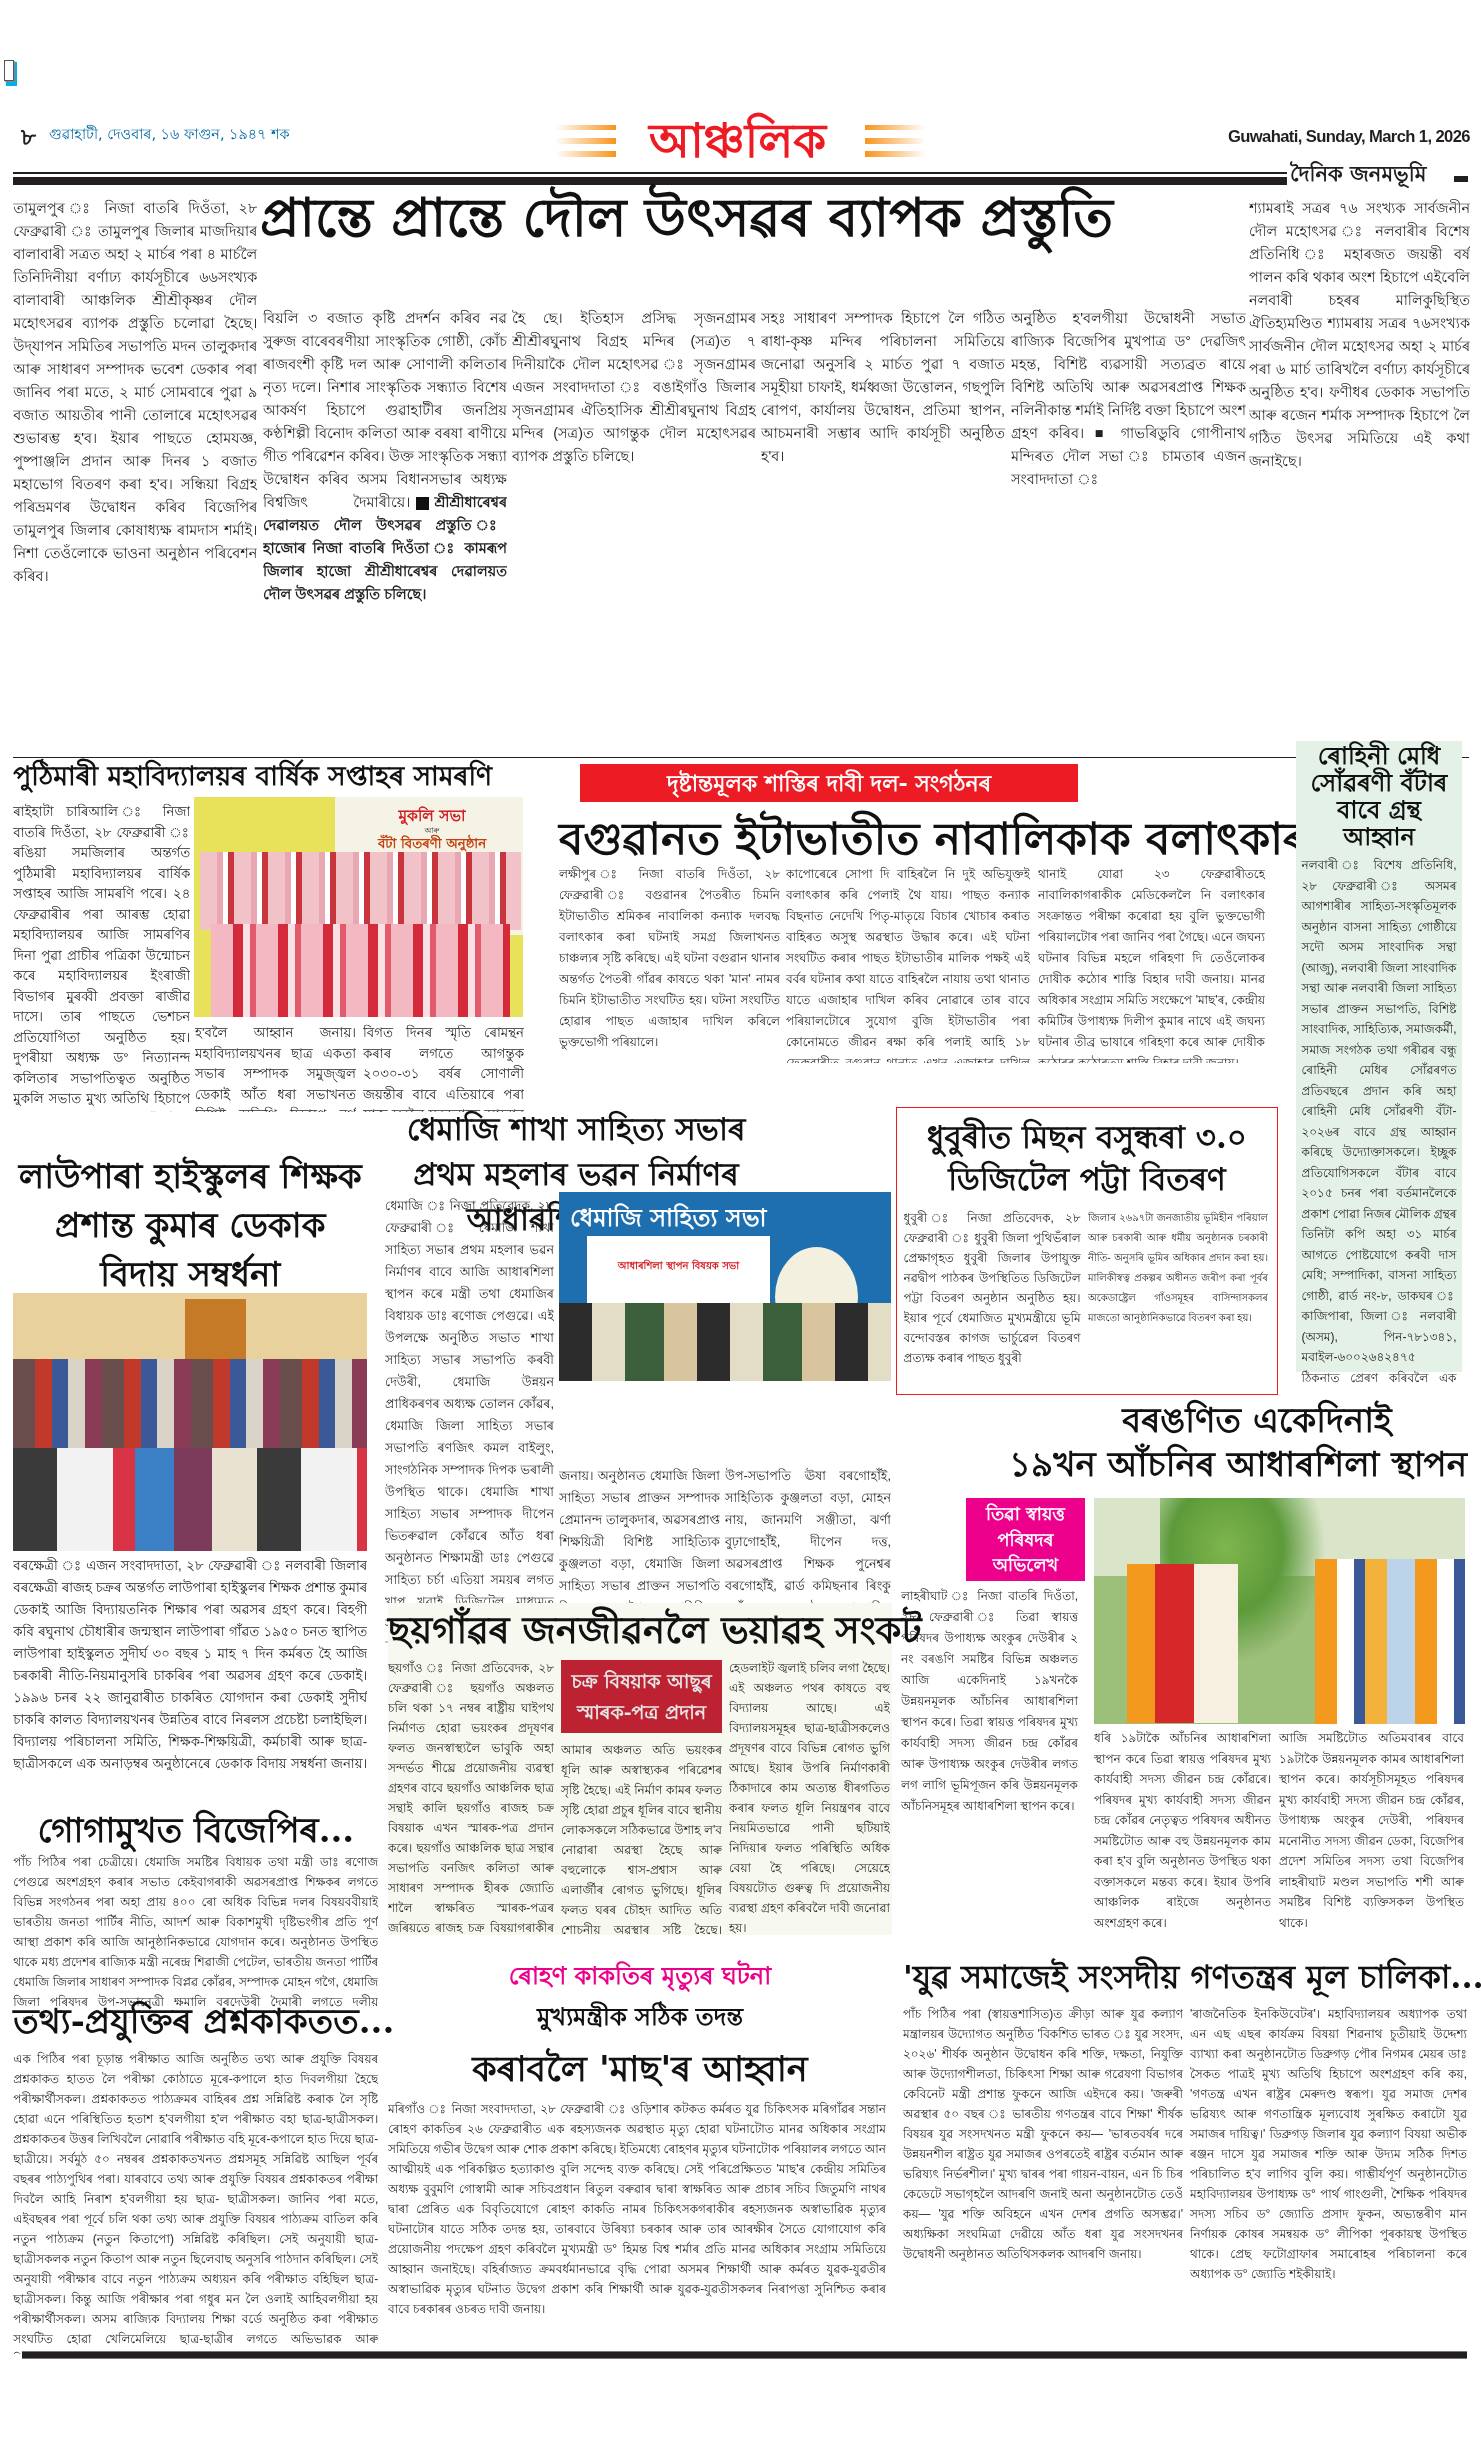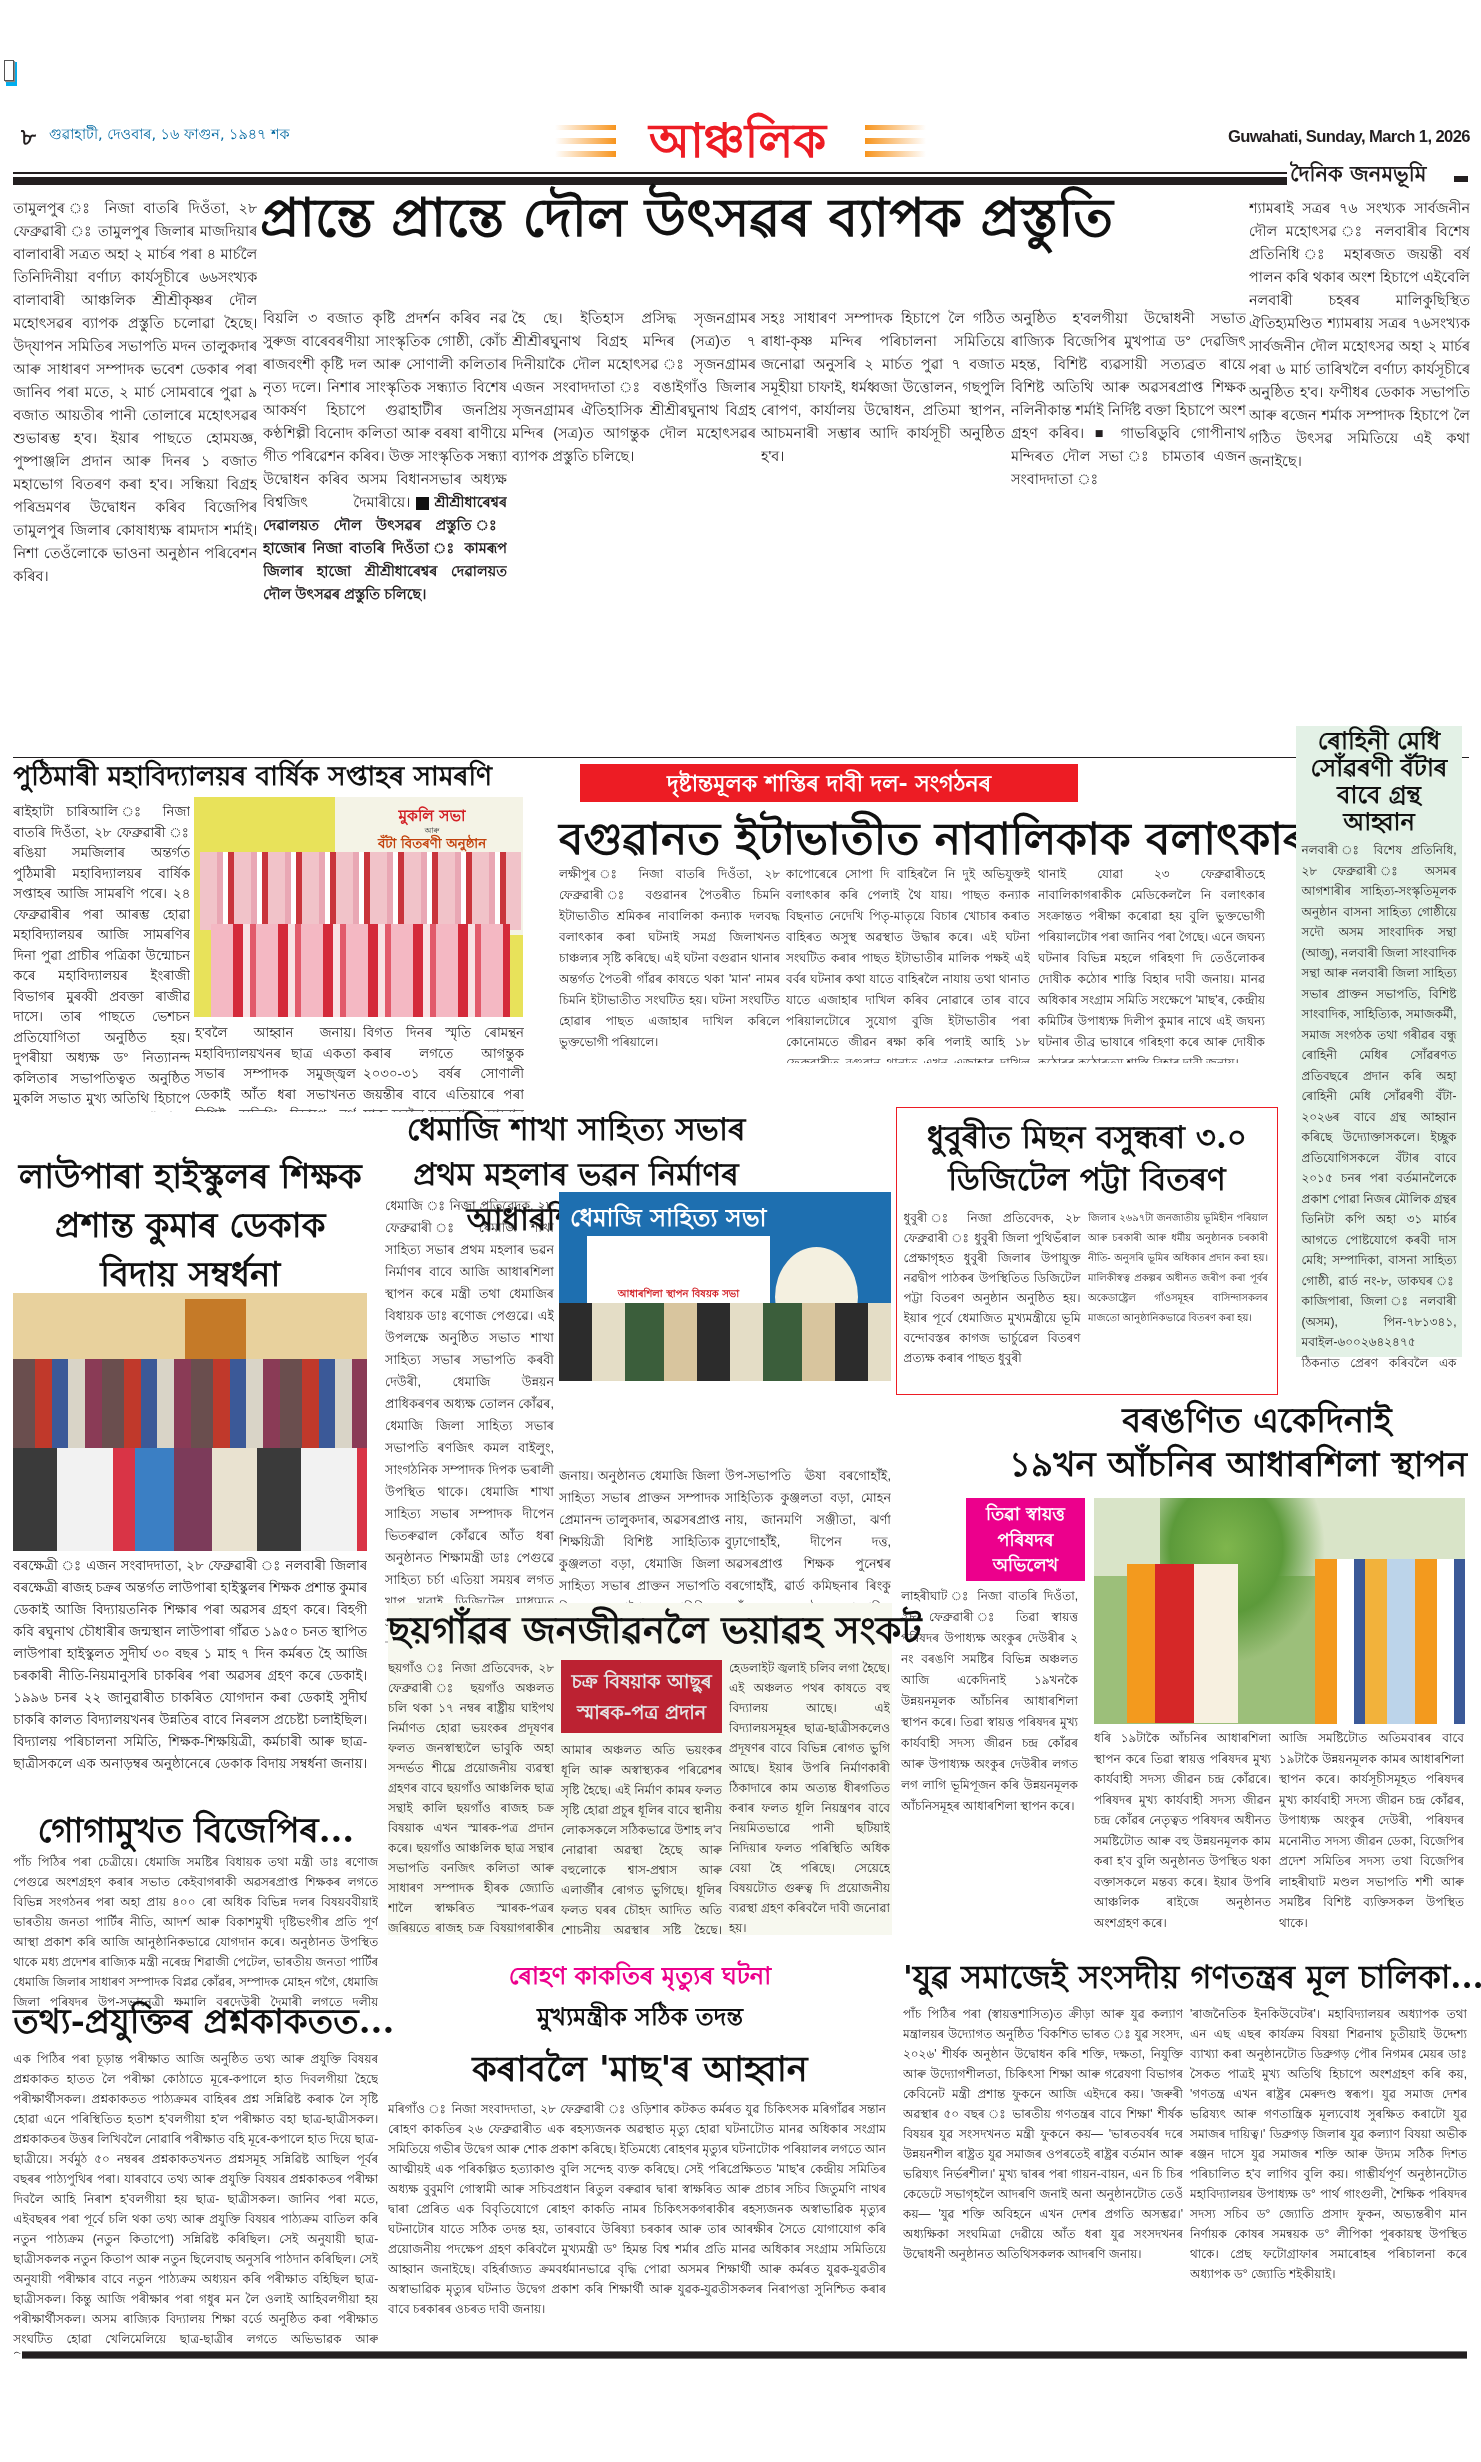--- a/index.html
+++ b/index.html
@@ -70,40 +70,40 @@
 <div class="abs body-text" style="left:363px;top:1023px;width:161px;height:89px;overflow:hidden;font-size:13.3px;line-height:20.5px">বিগত দিনৰ স্মৃতি ৰোমন্থন কৰাৰ লগতে আগন্তুক ২০৩০-৩১ বৰ্ষৰ সোণালী জয়ন্তীৰ বাবে এতিয়াৰে পৰা সাজু হ'বলৈ সকলোকে আহ্বান জনায়। সভাত শিক্ষাৰ্থীসকলৰ মাজত বিভিন্ন প্ৰতিযোগিতাৰ পুৰস্কাৰৰ উপৰি স্কিল প্ৰশিক্ষণৰ প্ৰমাণ পত্ৰ বিতৰণ কৰা হয়। সন্ধিয়া সাংস্কৃতিক সন্ধ্যাৰে অনুষ্ঠান অনুষ্ঠিত হয়।</div>
 
 <div class="abs" style="left:580px;top:764px;width:498px;height:38px;background:#ed1c24">
   <div style="color:#fff;font:bold 22px 'DejaVu Serif',serif;text-align:center;line-height:38px;white-space:nowrap">দৃষ্টান্তমূলক শাস্তিৰ দাবী দল- সংগঠনৰ</div>
 </div>
 <div class="abs hl" style="left:559px;top:814px;width:775px;font-size:44px;white-space:nowrap;text-align:left">বগুৱানত ইটাভাতীত নাবালিকাক বলাৎকাৰ</div>
 <div class="abs body-text" style="left:559px;top:864px;width:221px;height:194px;overflow:hidden;font-size:12px;line-height:21px">লক্ষীপুৰ ঃ নিজা বাতৰি দিওঁতা, ২৮ ফেব্ৰুৱাৰী ঃ বগুৱানৰ পৈতৰীত চিমনি ইটাভাতীত শ্ৰমিকৰ নাবালিকা কন্যাক দলবদ্ধ বলাৎকাৰ কৰা ঘটনাই সমগ্ৰ জিলাখনত চাঞ্চল্যৰ সৃষ্টি কৰিছে। এই ঘটনা বগুৱান থানাৰ অন্তৰ্গত পৈতৰী গাঁৱৰ কাষতে থকা 'মান' নামৰ চিমনি ইটাভাতীত সংঘটিত হয়। ঘটনা সংঘটিত হোৱাৰ পাছত এজাহাৰ দাখিল কৰিলে ভুক্তভোগী পৰিয়ালে।</div>
 <div class="abs body-text" style="left:786px;top:864px;width:244px;height:199px;overflow:hidden;font-size:12px;line-height:21px">কাপোৰেৰে সোপা দি বাহিৰলৈ নি দুই অভিযুক্তই বলাৎকাৰ কৰি পেলাই থৈ যায়। পাছত কন্যাক বিছনাত নেদেখি পিতৃ-মাতৃয়ে বিচাৰ খোচাৰ কৰাত বাহিৰত অসুস্থ অৱস্থাত উদ্ধাৰ কৰে। এই ঘটনা সংঘটিত কৰাৰ পাছত ইটাভাতীৰ মালিক পক্ষই এই বৰ্বৰ ঘটনাৰ কথা যাতে বাহিৰলৈ নাযায় তথা থানাত যাতে এজাহাৰ দাখিল কৰিব নোৱাৰে তাৰ বাবে পৰিয়ালটোৰে সুযোগ বুজি ইটাভাতীৰ পৰা কোনোমতে জীৱন ৰক্ষা কৰি পলাই আহি ১৮ ফেব্ৰুৱাৰীত বগুৱান থানাত এখন এজাহাৰ দাখিল কৰে। আৰক্ষীয়ে ১২/২০২৬ নম্বৰত আৰু ৩৩১ /৪ / ১৩৭(২) ৭০(২) ৬ ধাৰাত পক্‌ছ' আইনত গোচৰটো পঞ্জীয়ন কৰা বুলি জানিব পৰা গৈছে। পাছত বগুৱান</div>
 <div class="abs body-text" style="left:1038px;top:864px;width:227px;height:199px;overflow:hidden;font-size:12px;line-height:21px">থানাই যোৱা ২৩ ফেব্ৰুৱাৰীতহে নাবালিকাগৰাকীক মেডিকেললৈ নি বলাৎকাৰ সংক্ৰান্তত পৰীক্ষা কৰোৱা হয় বুলি ভুক্তভোগী পৰিয়ালটোৰ পৰা জানিব পৰা গৈছে। এনে জঘন্য ঘটনাৰ বিভিন্ন মহলে গৰিহণা দি তেওঁলোকৰ দোষীক কঠোৰ শাস্তি বিহাৰ দাবী জনায়। মানৱ অধিকাৰ সংগ্ৰাম সমিতি সংক্ষেপে 'মাছ'ৰ, কেন্দ্ৰীয় কমিটিৰ উপাধ্যক্ষ দিলীপ কুমাৰ নাথে এই জঘন্য ঘটনাৰ তীব্ৰ ভাষাৰে গৰিহণা কৰে আৰু দোষীক কঠোৰৰ কঠোৰতম শাস্তি বিহাৰ দাবী জনায়।</div>
 
-<div class="abs" style="left:1296px;top:726px;width:166px;height:631px;background:#e3f1e6">
+<div class="abs" style="left:1296px;top:741px;width:166px;height:631px;background:#e3f1e6">
   <div class="hl" style="font-size:24px;padding:2.2px 4.4px">ৰোহিনী মেধি সোঁৱৰণী বঁটাৰ বাবে গ্ৰন্থ আহ্বান</div>
   <div class="body-text" style="padding:2.2px 5.5px;font-size:12px;line-height:20.5px;height:532px;overflow:hidden">নলবাৰী ঃ বিশেষ প্ৰতিনিধি, ২৮ ফেব্ৰুৱাৰী ঃ অসমৰ আগশাৰীৰ সাহিত্য-সংস্কৃতিমূলক অনুষ্ঠান বাসনা সাহিত্য গোষ্ঠীয়ে সদৌ অসম সাংবাদিক সন্থা (আজু), নলবাৰী জিলা সাংবাদিক সন্থা আৰু নলবাৰী জিলা সাহিত্য সভাৰ প্ৰাক্তন সভাপতি, বিশিষ্ট সাংবাদিক, সাহিত্যিক, সমাজকৰ্মী, সমাজ সংগঠক তথা গৰীৱৰ বন্ধু ৰোহিনী মেধিৰ সোঁৱৰণত প্ৰতিবছৰে প্ৰদান কৰি অহা ৰোহিনী মেধি সোঁৱৰণী বঁটা- ২০২৬ৰ বাবে গ্ৰন্থ আহ্বান কৰিছে উদ্যোক্তাসকলে। ইচ্ছুক প্ৰতিযোগিসকলে বঁটাৰ বাবে ২০১৫ চনৰ পৰা বৰ্তমানলৈকে প্ৰকাশ পোৱা নিজৰ মৌলিক গ্ৰন্থৰ তিনিটা কপি অহা ৩১ মাৰ্চৰ আগতে পোষ্টযোগে কৰবী দাস মেধি; সম্পাদিকা, বাসনা সাহিত্য গোষ্ঠী, ৱাৰ্ড নং-৮, ডাকঘৰ ঃ কাজিপাৰা, জিলা ঃ নলবাৰী (অসম), পিন-৭৮১৩৪১, মবাইল-৬০০২৬৪২৪৭৫ ঠিকনাত প্ৰেৰণ কৰিবলৈ এক প্ৰেছ বিজ্ঞপ্তিযোগে জনাইছে। এই বঁটাটো অহা ৬ জুনত আবেলি ৩ বজাত গুৱাহাটী প্ৰেছ ক্লাবত বিশিষ্ট সাংবাদিক প্ৰয়াত ৰোহিনী মেধিৰ একাদশ মৃত্যু বাৰ্ষিকী তিথিত প্ৰদান কৰা হ'ব বুলি বাসনা সাহিত্য গোষ্ঠীৰ উদ্যোক্তাসকলে বিবৃতিত উল্লেখ কৰিছে।</div>
 </div>
 
 <div class="abs hl" style="left:13.3px;top:1152px;width:354px;font-size:34px;line-height:49px">লাউপাৰা হাইস্কুলৰ শিক্ষক প্ৰশান্ত কুমাৰ ডেকাক বিদায় সম্বৰ্ধনা</div>
 <div class="photo" style="left:13.3px;top:1293px;width:354px;height:258px;background:#c9a86a">
   <div class="abs" style="left:0;top:0;width:354px;height:83px;background:#e8d19d"></div>
   <div class="abs" style="left:172px;top:5.5px;width:61px;height:78px;background:#c57a28"></div>
   <div class="abs" style="left:0;top:66px;width:354px;height:89px;background:repeating-linear-gradient(90deg,#6a4e4e 0 22px,#c0392b 22px 39px,#3b5998 39px 55px,#d9d4c7 55px 72px,#8a3b56 72px 89px)"></div>
   <div class="abs" style="left:0;top:155px;width:354px;height:103px;background:repeating-linear-gradient(90deg,#3a3a3a 0 44px,#f2f2f2 44px 100px,#d93446 100px 122px,#3b7fc4 122px 161px,#7c3b5a 161px 199px,#e9e2d0 199px 244px)"></div>
 </div>
 <div class="abs body-text" style="left:13.3px;top:1555px;width:354px;height:221px;overflow:hidden;font-size:13.3px;line-height:22px">বৰক্ষেত্ৰী ঃ এজন সংবাদদাতা, ২৮ ফেব্ৰুৱাৰী ঃ নলবাৰী জিলাৰ বৰক্ষেত্ৰী ৰাজহ চক্ৰৰ অন্তৰ্গত লাউপাৰা হাইস্কুলৰ শিক্ষক প্ৰশান্ত কুমাৰ ডেকাই আজি বিদ্যায়তনিক শিক্ষাৰ পৰা অৱসৰ গ্ৰহণ কৰে। বিহগী কবি ৰঘুনাথ চৌধাৰীৰ জন্মস্থান লাউপাৰা গাঁৱত ১৯৫০ চনত স্থাপিত লাউপাৰা হাইস্কুলত সুদীৰ্ঘ ৩০ বছৰ ১ মাহ ৭ দিন কৰ্মৰত হৈ আজি চৰকাৰী নীতি-নিয়মানুসৰি চাকৰিৰ পৰা অৱসৰ গ্ৰহণ কৰে ডেকাই। ১৯৯৬ চনৰ ২২ জানুৱাৰীত চাকৰিত যোগদান কৰা ডেকাই সুদীৰ্ঘ চাকৰি কালত বিদ্যালয়খনৰ উন্নতিৰ বাবে নিৰলস প্ৰচেষ্টা চলাইছিল। বিদ্যালয় পৰিচালনা সমিতি, শিক্ষক-শিক্ষয়িত্ৰী, কৰ্মচাৰী আৰু ছাত্ৰ-ছাত্ৰীসকলে এক অনাড়ম্বৰ অনুষ্ঠানেৰে ডেকাক বিদায় সম্বৰ্ধনা জনায়। সম্বৰ্ধনা অনুষ্ঠানত বিদ্যালয়খনৰ প্ৰধান শিক্ষক, প্ৰাক্তন শিক্ষক তথা বিশিষ্ট ব্যক্তিসকলে ডেকাৰ কৰ্মজীৱনৰ বিষয়ে আলোকপাত কৰে।</div>
 
 <div class="abs hl" style="left:382px;top:1107px;width:388px;font-size:31px;line-height:45px">ধেমাজি শাখা সাহিত্য সভাৰ প্ৰথম মহলাৰ ভৱন নিৰ্মাণৰ আধাৰশিলা স্থাপন</div>
 <div class="abs body-text" style="left:385px;top:1195px;width:169px;height:449px;overflow:hidden;font-size:12.7px;line-height:22px">ধেমাজি ঃ নিজা প্ৰতিবেদক, ২৮ ফেব্ৰুৱাৰী ঃ ধেমাজি শাখা সাহিত্য সভাৰ প্ৰথম মহলাৰ ভৱন নিৰ্মাণৰ বাবে আজি আধাৰশিলা স্থাপন কৰে মন্ত্ৰী তথা ধেমাজিৰ বিধায়ক ডাঃ ৰণোজ পেগুৱে। এই উপলক্ষে অনুষ্ঠিত সভাত শাখা সাহিত্য সভাৰ সভাপতি কৰবী দেউৰী, ধেমাজি উন্নয়ন প্ৰাধিকৰণৰ অধ্যক্ষ তোলন কোঁৱৰ, ধেমাজি জিলা সাহিত্য সভাৰ সভাপতি ৰণজিৎ কমল বাইলুং, সাংগঠনিক সম্পাদক দিপক ভৰালী উপস্থিত থাকে। ধেমাজি শাখা সাহিত্য সভাৰ সম্পাদক দীপেন ভিতৰুৱাল কোঁৱৰে আঁত ধৰা অনুষ্ঠানত শিক্ষামন্ত্ৰী ডাঃ পেগুৱে সাহিত্য চৰ্চা এতিয়া সময়ৰ লগত খাপ খুৱাই ডিজিটেল মাধ্যমত সাহিত্য চৰ্চা কৰিবলৈ সকলোকে আহ্বান</div>
 <div class="photo" style="left:559px;top:1192px;width:332px;height:263px;background:#1e6fb0">
   <div class="abs" style="left:11px;top:6.6px;font:bold 24px 'DejaVu Serif',serif;color:#fff;white-space:nowrap">ধেমাজি সাহিত্য সভা</div>
   <div class="abs" style="left:28px;top:44px;width:183px;height:127px;background:#fff">
-    <div style="margin-top:50px;text-align:center;font:bold 10px 'DejaVu Serif',serif;color:#d21f25">আধাৰশিলা স্থাপন বিষয়ক সভা</div>
+    <div style="margin-top:22px;text-align:center;font:bold 10px 'DejaVu Serif',serif;color:#d21f25">আধাৰশিলা স্থাপন বিষয়ক সভা</div>
   </div>
   <div class="abs" style="left:216px;top:55px;width:83px;height:100px;border-radius:50%;background:#f4f0e0"></div>
   <div class="abs" style="left:0;top:183px;width:332px;height:80px;background:#fff"></div>
   <div class="abs" style="left:0;top:111px;width:332px;height:78px;background:repeating-linear-gradient(90deg,#2c2c2c 0 33px,#e4ddc6 33px 66px,#3b5e3b 66px 105px,#d8c59e 105px 138px)"></div>
 </div>
 <div class="abs body-text" style="left:559px;top:1465px;width:161px;height:177px;overflow:hidden;font-size:12.7px;line-height:22px">জনায়। অনুষ্ঠানত ধেমাজি জিলা সাহিত্য সভাৰ প্ৰাক্তন সম্পাদক প্ৰেমানন্দ তালুকদাৰ, অৱসৰপ্ৰাপ্ত শিক্ষয়িত্ৰী বিশিষ্ট সাহিত্যিক কুঞ্জলতা বড়া, ধেমাজি জিলা সাহিত্য সভাৰ প্ৰাক্তন সভাপতি তিলেন গগৈ, সাহিত্যিক পেঞ্চনাৰ বগেন গগৈ, বিশিষ্ট নাট্যকাৰ বলীন বৰগোহাঞি, বিশিষ্ট সমাজকৰ্মী ৰিণী তামুলী, শাখাৰ প্ৰাক্তন সভাপতি লক্ষী বৰগোহাঁই, সাহিত্যিক পুষ্পা চুতীয়া, দেৱেশ্বৰ বৰুৱা, জিলা সাহিত্য সভাৰ</div>
 <div class="abs body-text" style="left:725px;top:1465px;width:166px;height:177px;overflow:hidden;font-size:12.7px;line-height:22px">উপ-সভাপতি ঊষা বৰগোহাঁই, সাহিত্যিক কুঞ্জলতা বড়া, মোহন নায়, জানমণি সঞ্জীতা, ঝৰ্ণা বুঢ়াগোহাঁই, দীপেন দত্ত, অৱসৰপ্ৰাপ্ত শিক্ষক পুনেশ্বৰ বৰগোহাঁই, ৱাৰ্ড কমিছনাৰ ৰিংকু কোঁৱৰ, জ্যেষ্ঠ সাংবাদিক মনবিকাশ বৰগোহাঁই, জ্যেষ্ঠ সাংবাদিক জিতু শইকীয়া, সাংবাদিক সুভ চুতীয়া আৰু কুশল চেতিয়া উপস্থিত থাকে।</div>
 
 <div class="abs" style="left:896px;top:1107px;width:382px;height:288px;border:1.7px solid #ed1c24">
   <div class="hl" style="font-size:31px;line-height:42px;padding:7.8px 5.5px 0">ধুবুৰীত মিছন বসুন্ধৰা ৩.০ ডিজিটেল পট্টা বিতৰণ</div>

